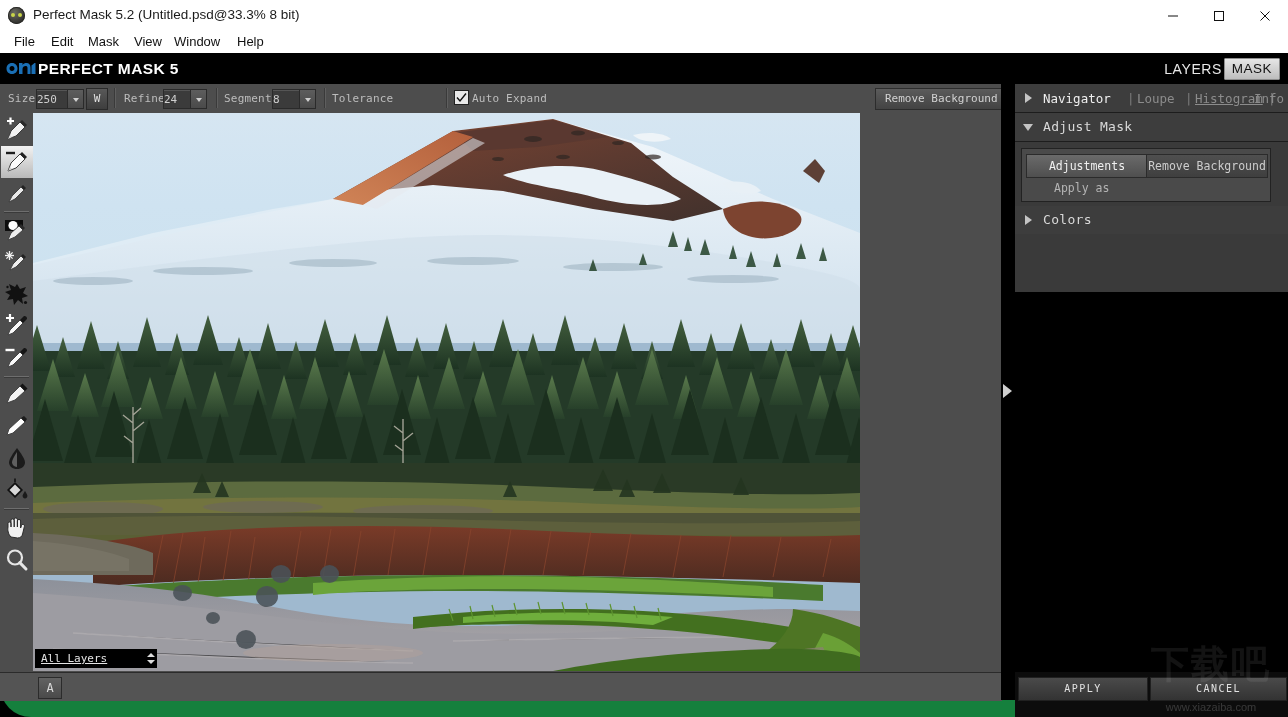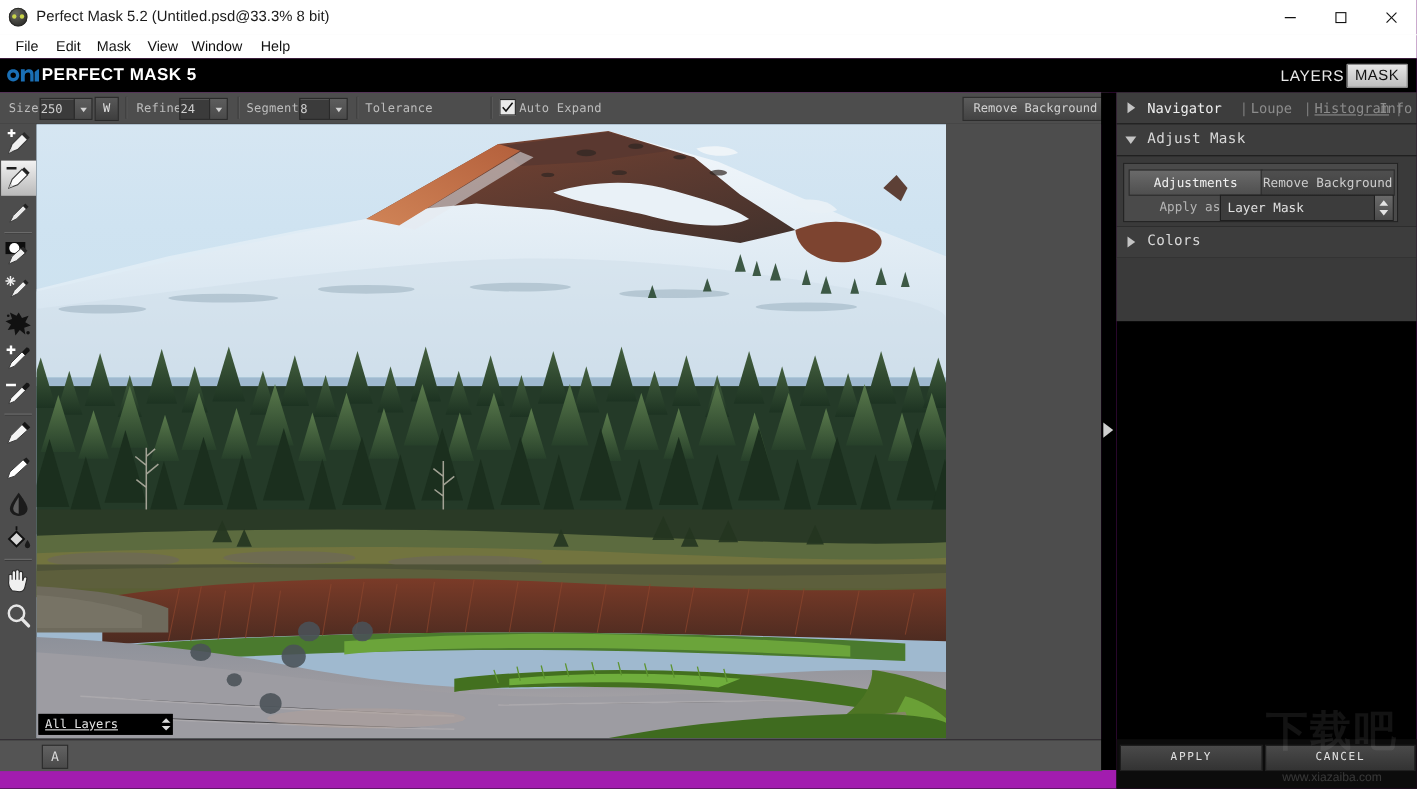--- a/index.html
+++ b/index.html
@@ -2,21 +2,21 @@
 <html><head>
 <meta charset="utf-8">
 <style>
   html,body{margin:0;padding:0;}
   body{
     width:1288px;height:717px;overflow:hidden;
     background:#000;
     font-family:"Liberation Sans", sans-serif;
     -webkit-font-smoothing:antialiased;
   }
-  .app{position:relative;width:1288px;height:717px;background:#a21caf;}
+  .app{position:relative;width:1288px;height:717px;background:#15803d;border-radius:31px;}
 
   
   .titlebar{
     position:absolute;left:0;top:0;width:1288px;height:31px;
     background:#ffffff;border-bottom:1px solid #e2e2e2;
   }
   .title-ico{
     position:absolute;left:8px;top:7px;width:17px;height:17px;border-radius:50%;
     background:radial-gradient(circle at 38% 32%, #6a6a62 0%, #3a3a36 60%, #1c1c1a 100%);
     box-shadow:inset 0 0 0 1px #2a2a28;
@@ -742,24 +742,20 @@
     <div class="sect-hd" style="top:29px;">
       <div class="tri-d" style="left:8px;top:11px;"></div>
       <div class="sect-title">Adjust Mask</div>
     </div>
 
     <div class="sect-body" style="top:58px;height:64px;">
       <div class="segbox">
         <div class="segbtn sel" style="left:4px;width:120px;">Adjustments</div>
         <div class="segbtn unsel" style="left:124px;width:120px;">Remove Background</div>
         <div class="applylbl">Apply as</div>
-        <div class="applysel">
-          <div class="v">Layer Mask</div>
-          <div class="sp"></div>
-        </div>
       </div>
     </div>
 
     <div class="sect-hd" style="top:122px;">
       <div class="tri-r" style="left:10px;top:9px;"></div>
       <div class="sect-title">Colors</div>
     </div>
 
     <div class="sect-body" style="top:150px;height:58px;"></div>
   </div>

